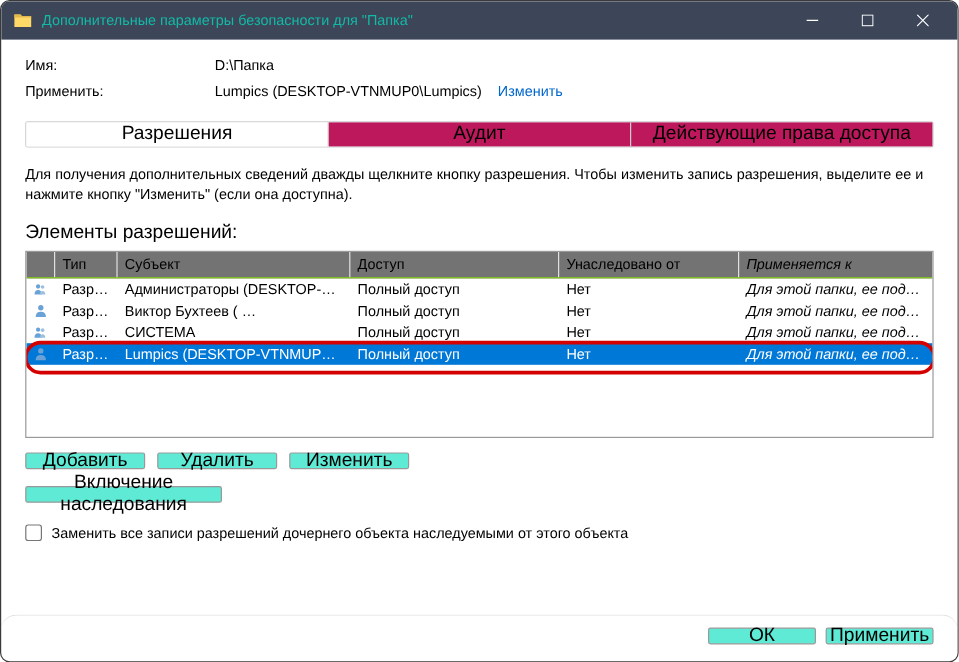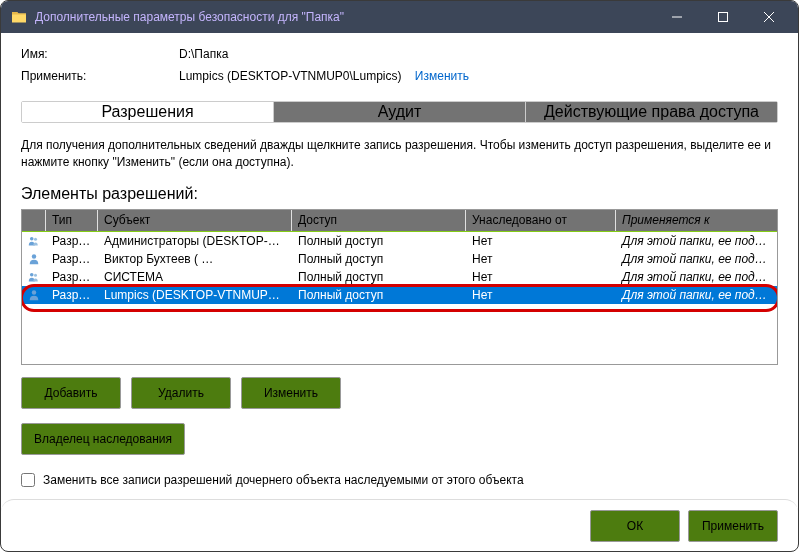--- a/index.html
+++ b/index.html
@@ -20,21 +20,21 @@
     display: flex;
     flex-direction: column;
     background: #fff;
   }
   .titlebar {
     height: 32px;
     background: #3c4658;
     display: flex;
     align-items: center;
     padding: 0 6px 0 10px;
-    color: #c4b5fd;
+    color: #14b8a6;
   }
   .titlebar .folder-ico {
     width: 16px;
     height: 16px;
     margin-right: 8px;
     flex-shrink: 0;
   }
   .titlebar .title {
     flex: 1;
     font-size: 12px;
@@ -77,21 +77,21 @@
   .tab {
     flex: 1;
     text-align: center;
     font-size: 16px;
     line-height: 20px;
     border-right: 1px solid #ccc;
     cursor: pointer;
   }
   .tab:last-child { border-right: none; }
   .tab.active { background: #fff; }
-  .tab:not(.active) { background: #737373; }
+  .tab:not(.active) { background: #be185d; }
   .description {
     margin-top: 14px;
     font-size: 12px;
     line-height: 1.4;
   }
   .section-label {
     margin-top: 14px;
     margin-bottom: 6px;
     font-size: 16px;
   }
@@ -147,27 +147,27 @@
     border-radius: 16px;
     pointer-events: none;
   }
   .btn-row {
     display: flex;
     gap: 10px;
     margin-top: 12px;
   }
   .btn {
     border: 1px solid #999;
-    background: #4d7c0f;
+    background: #5eead4;
     padding: 2px 0;
     text-align: center;
-    font-size: 12px;
+    font-size: 16px;
     cursor: pointer;
     border-radius: 2px;
-    height: 32px;
+    height: 14px;
     display: flex;
     align-items: center;
     justify-content: center;
   }
   .btn-wide { width: 100px; }
   .btn-inherit { width: 164px; margin-top: 14px; }
   .check-row {
     display: flex;
     align-items: center;
     gap: 8px;
@@ -231,21 +231,21 @@
         <span class="link">Изменить</span>
       </div>
     </div>
 
     <div class="tabs">
       <div class="tab active">Разрешения</div>
       <div class="tab">Аудит</div>
       <div class="tab">Действующие права доступа</div>
     </div>
 
-    <div class="description">Для получения дополнительных сведений дважды щелкните запись разрешения. Чтобы изменить доступ разрешения, выделите ее и нажмите кнопку "Изменить" (если она доступна).</div>
+    <div class="description">Для получения дополнительных сведений дважды щелкните кнопку разрешения. Чтобы изменить запись разрешения, выделите ее и нажмите кнопку "Изменить" (если она доступна).</div>
 
     <div class="section-label">Элементы разрешений:</div>
 
     <div class="grid">
       <div class="grid-header">
         <div class="col col-icon"></div>
         <div class="col col-type">Тип</div>
         <div class="col col-subject">Субъект</div>
         <div class="col col-access">Доступ</div>
         <div class="col col-inherit">Унаследовано от</div>
@@ -311,21 +311,21 @@
         </div>
       <div class="highlight-border" style="left:-2px; top:74px; width:760px; height:28px;"></div>
     </div>
 
     <div class="btn-row">
       <div class="btn btn-wide">Добавить</div>
       <div class="btn btn-wide">Удалить</div>
       <div class="btn btn-wide">Изменить</div>
     </div>
 
-    <div class="btn btn-inherit">Владелец наследования</div>
+    <div class="btn btn-inherit">Включение наследования</div>
 
     <div class="check-row">
       <input type="checkbox" style="">
       <span>Заменить все записи разрешений дочернего объекта наследуемыми от этого объекта</span>
     </div>
 
   </div>
 
   <div class="footer">
     <div class="btn">ОК</div>

